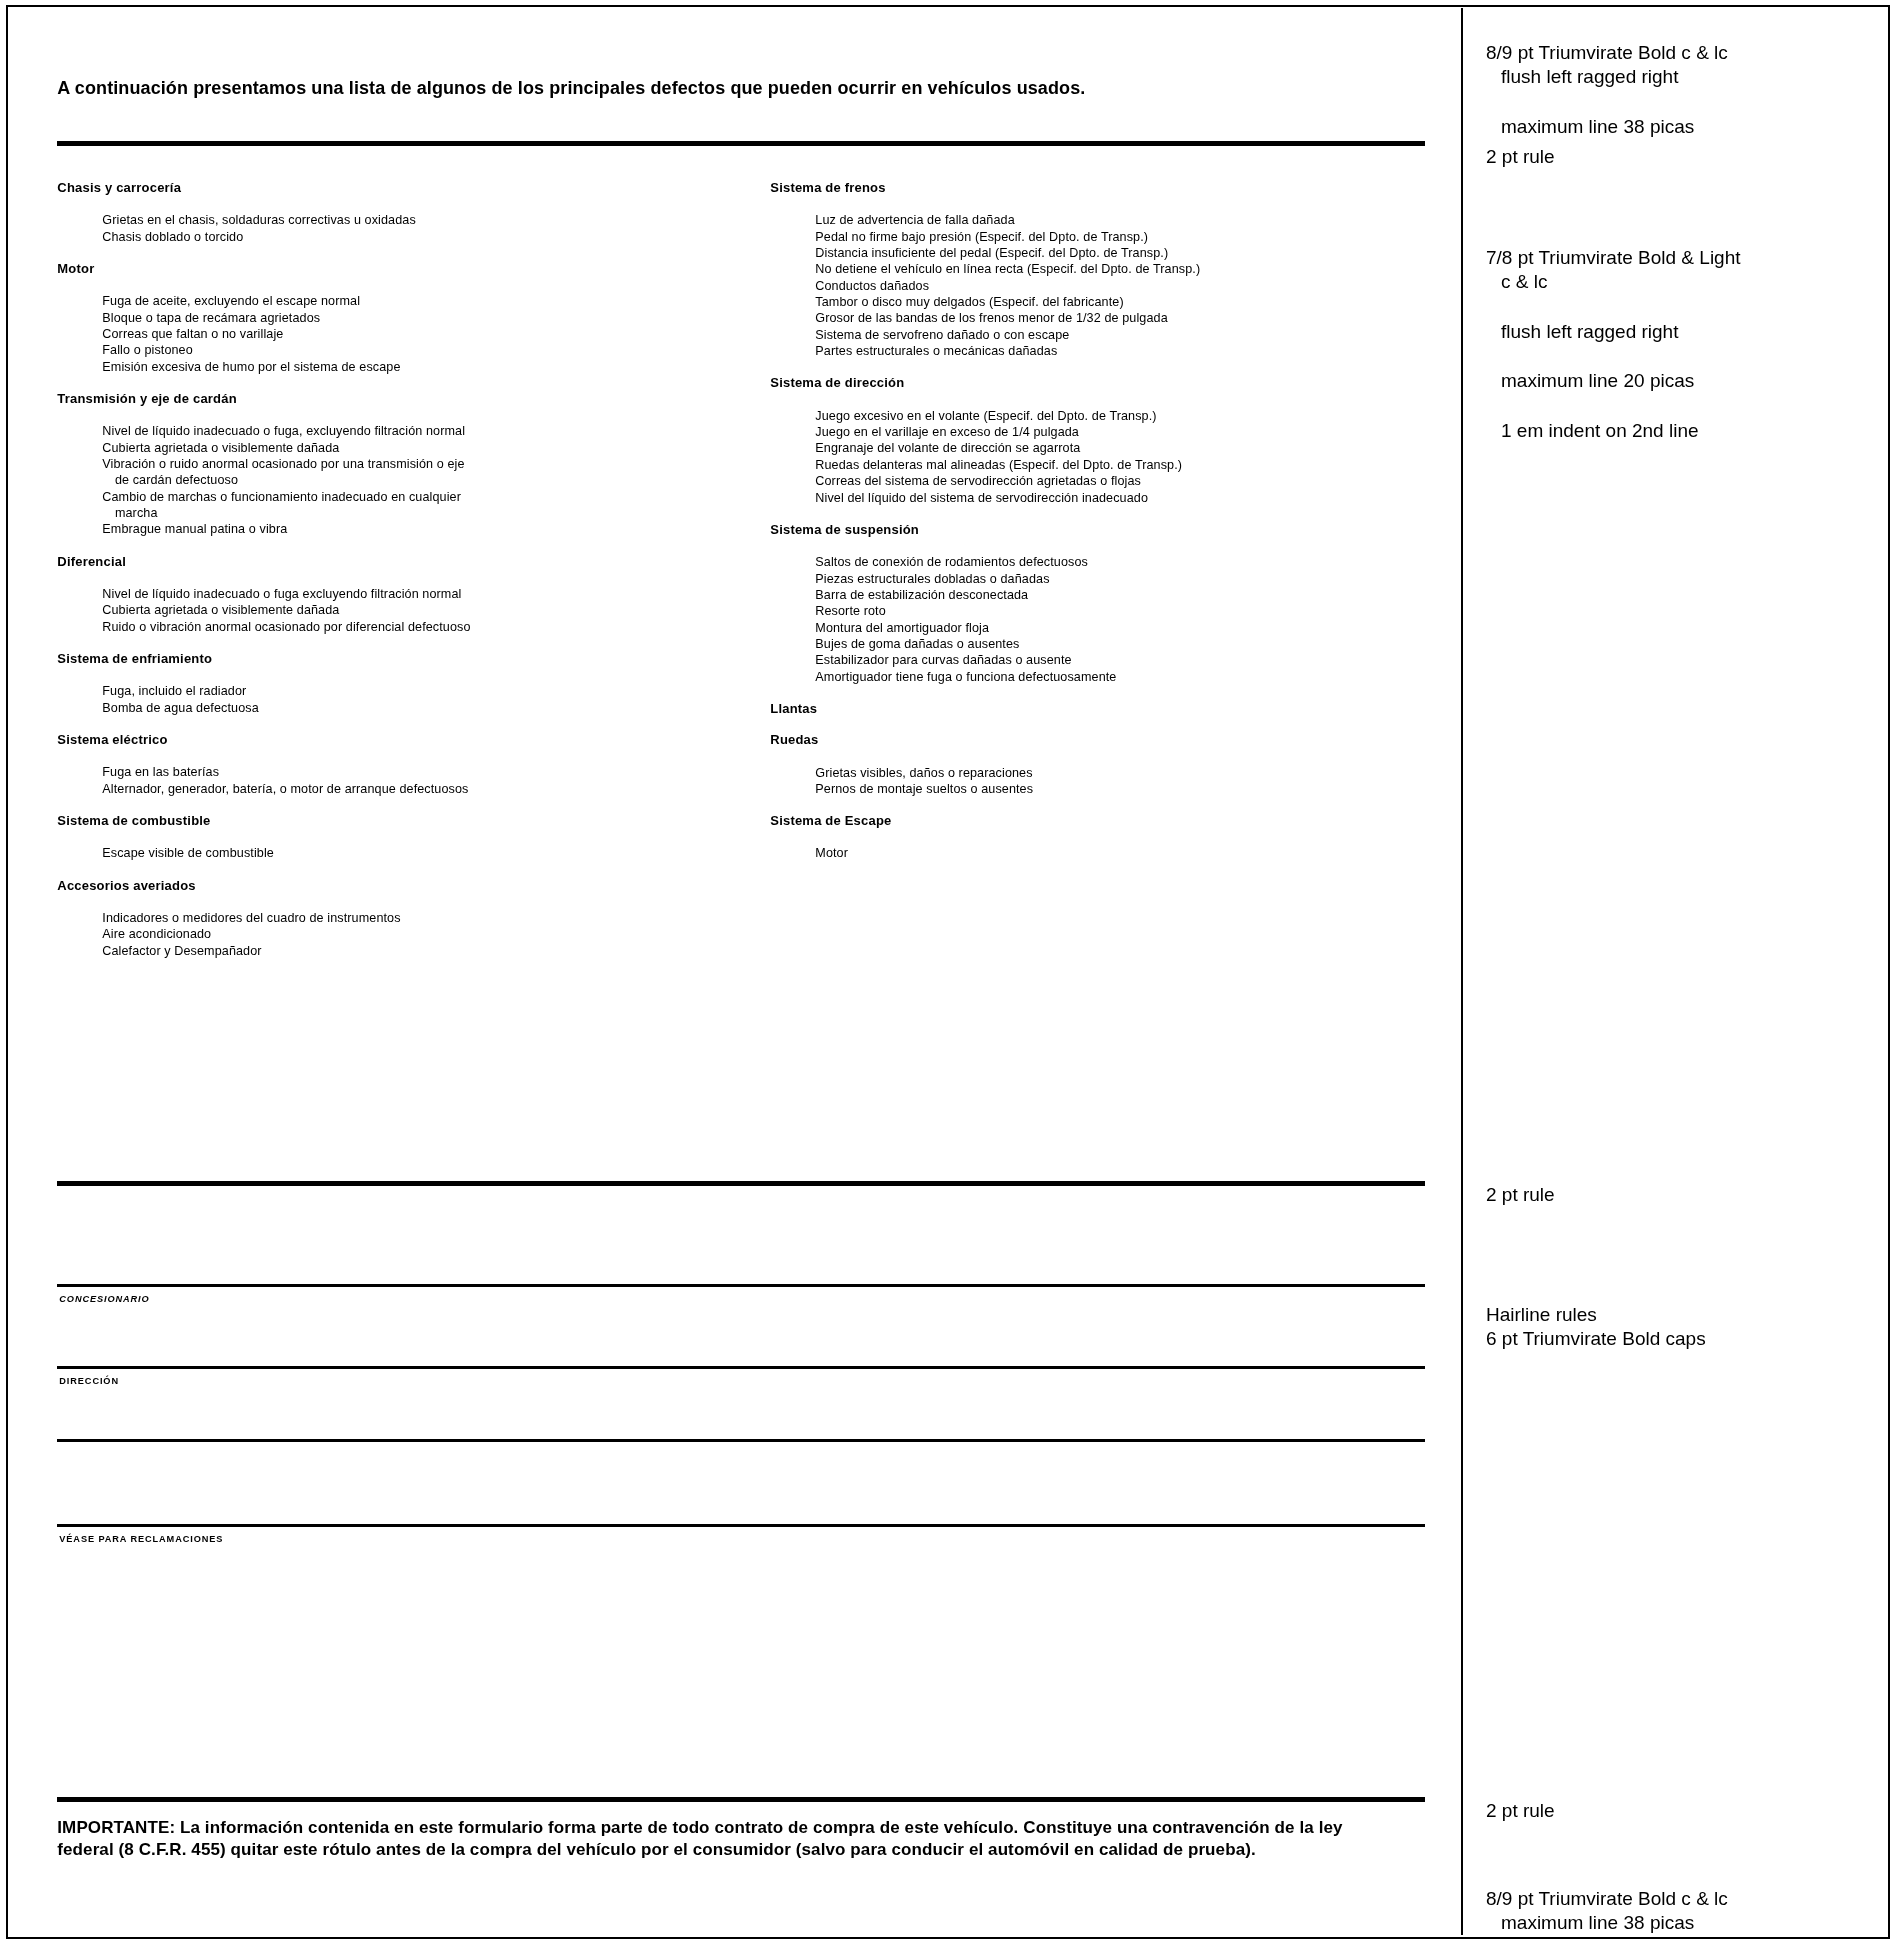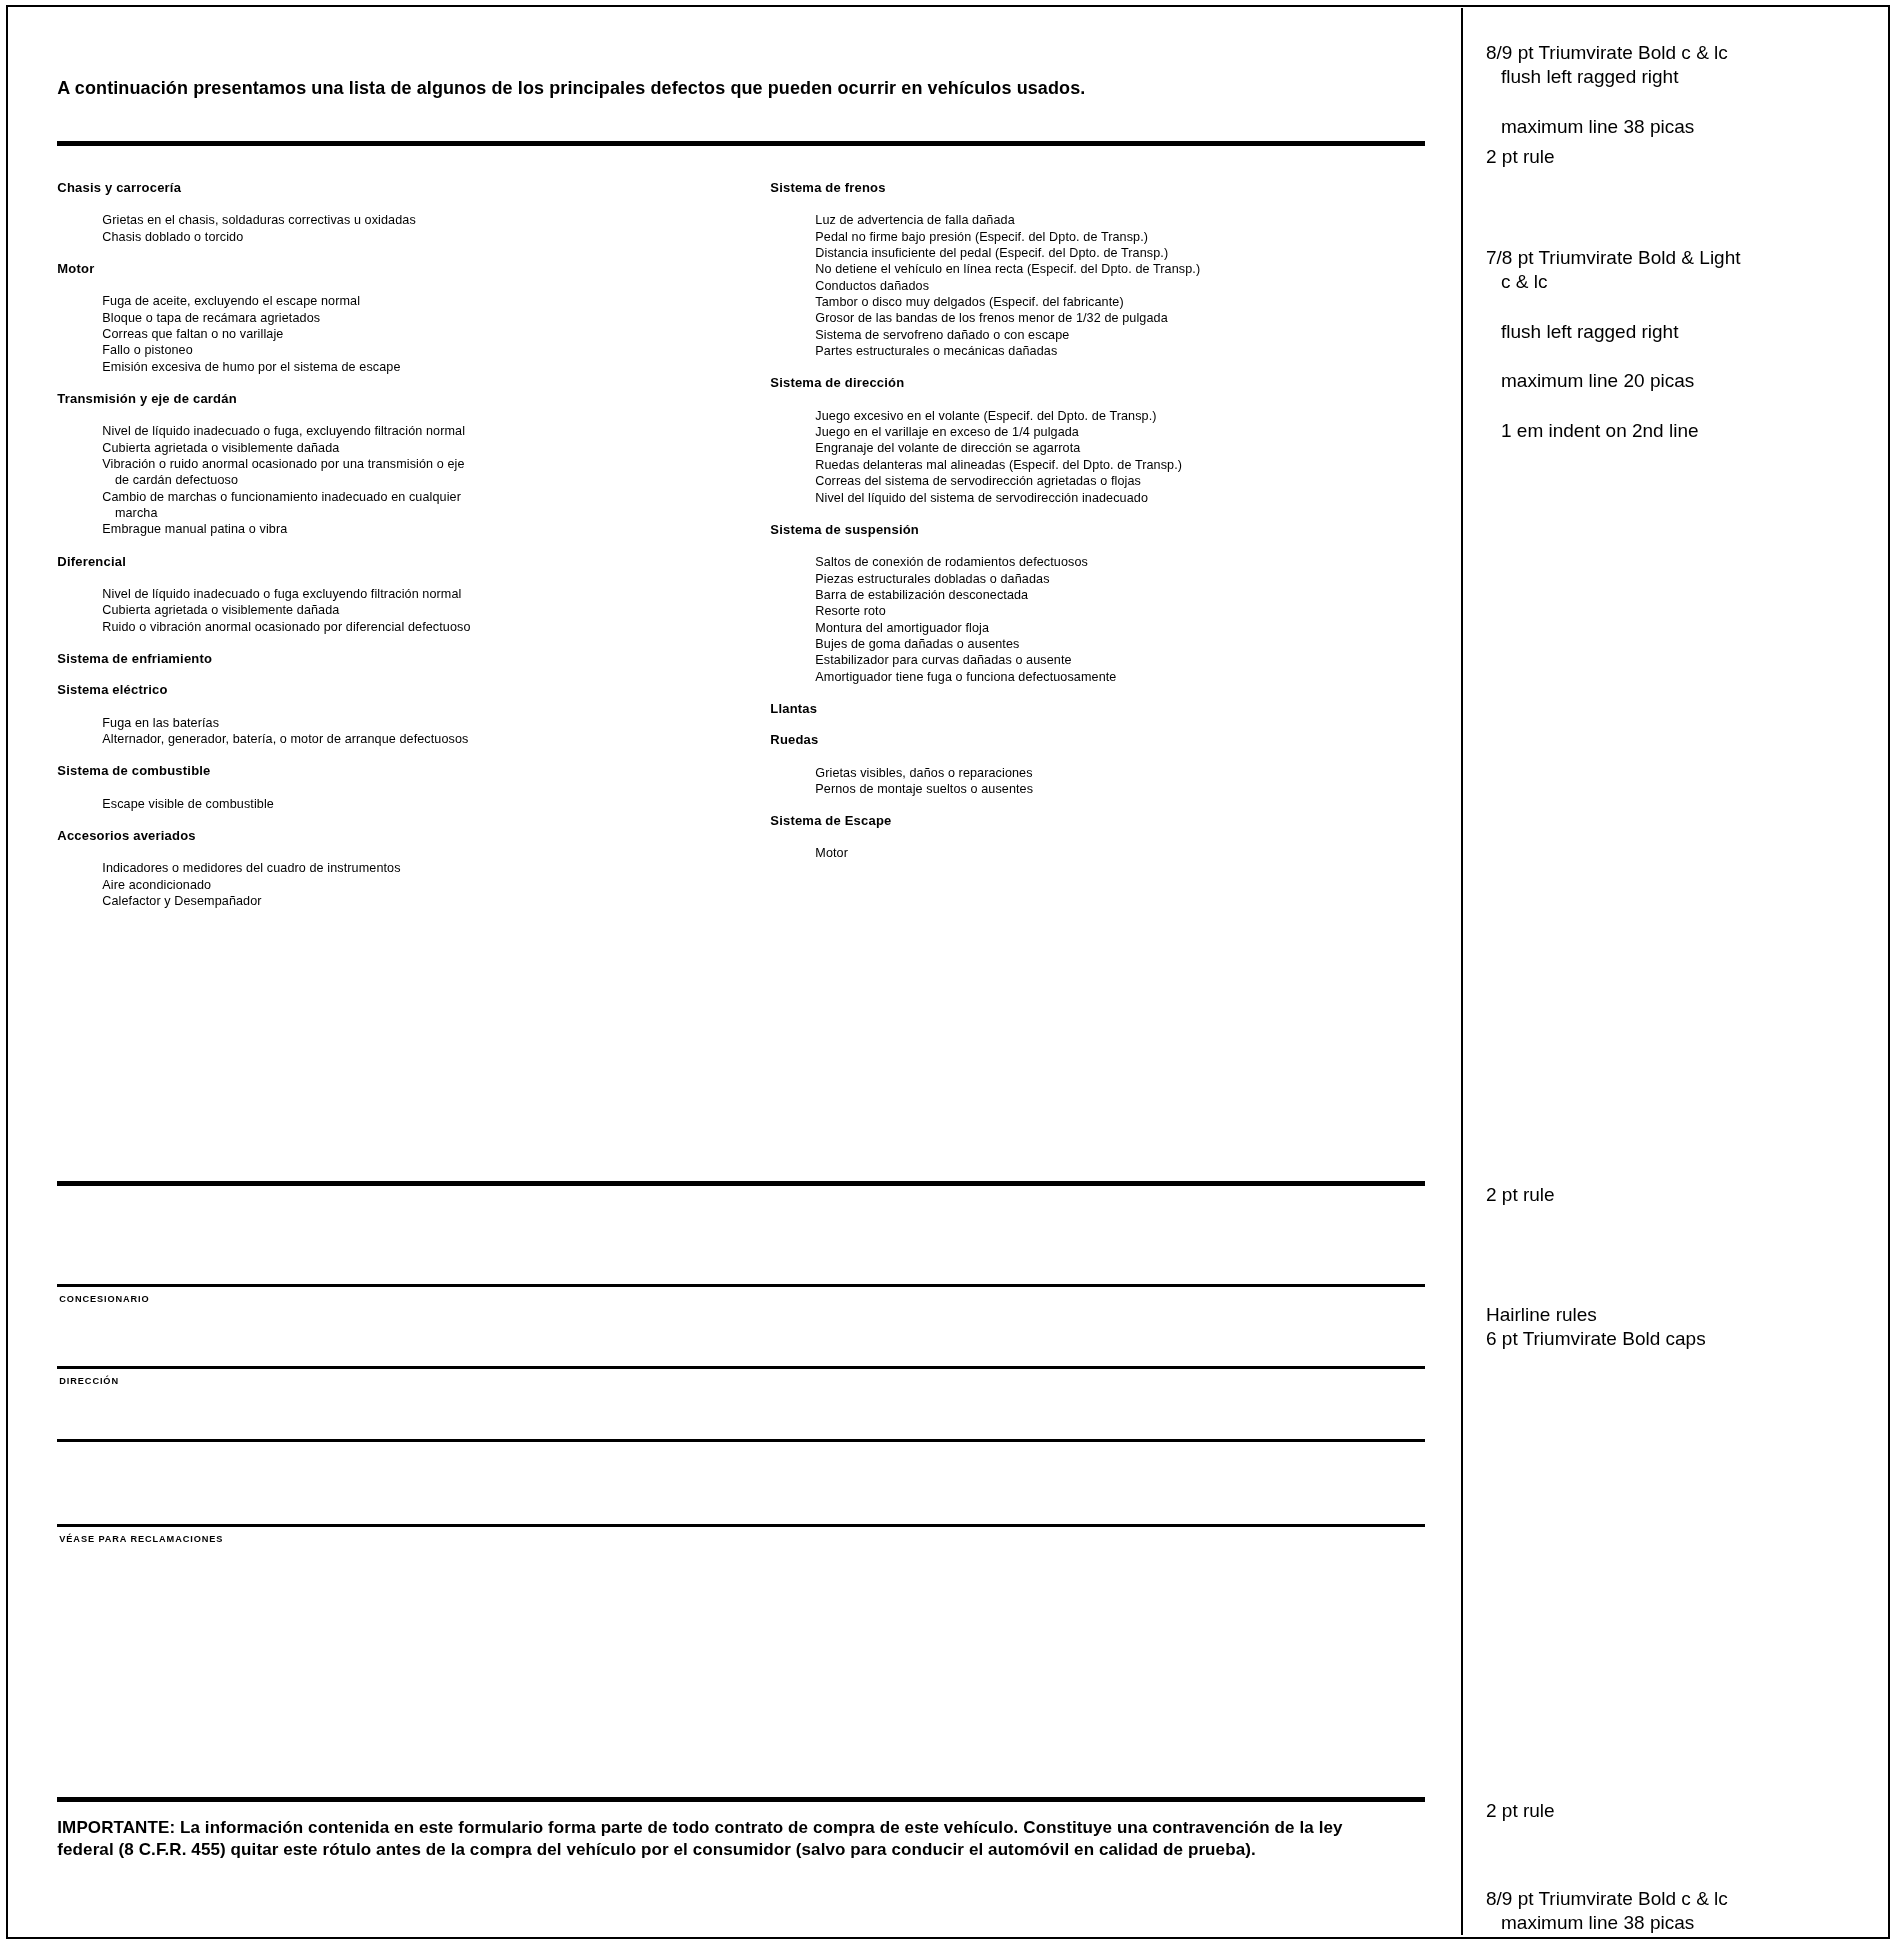--- a/index.html
+++ b/index.html
@@ -152,20 +152,24 @@
         <div class="group">
           <div class="group-title">Diferencial</div>
           <ul>
             <li>Nivel de líquido inadecuado o fuga excluyendo filtración normal</li>
             <li>Cubierta agrietada o visiblemente dañada</li>
             <li>Ruido o vibración anormal ocasionado por diferencial defectuoso</li>
           </ul>
         </div>
         <div class="group">
           <div class="group-title">Sistema de enfriamiento</div>
+          <ul>
+            <li>Fuga, incluido el radiador</li>
+            <li>Bomba de agua defectuosa</li>
+          </ul>
         </div>
         <div class="group">
           <div class="group-title">Sistema eléctrico</div>
           <ul>
             <li>Fuga en las baterías</li>
             <li>Alternador, generador, batería, o motor de arranque defectuosos</li>
           </ul>
         </div>
         <div class="group">
           <div class="group-title">Sistema de combustible</div>
@@ -236,21 +240,21 @@
           <ul>
             <li>Motor</li>
           </ul>
         </div>
       </div>
   </div>
 
   <div class="rule2" style="top:1173px;"></div>
 
   <div class="rule-hair" style="top:1276px;"></div>
-  <div class="field-label" style="top:1286px;">CONCESIONARIO</div>
+  <div class="field-label" style="top:1286px;font-style:italic;">CONCESIONARIO</div>
 
   <div class="rule-hair" style="top:1358px;"></div>
   <div class="field-label" style="top:1368px;">DIRECCIÓN</div>
 
   <div class="rule-hair" style="top:1431px;"></div>
 
   <div class="rule-hair" style="top:1516px;"></div>
   <div class="field-label" style="top:1526px;">VÉASE PARA RECLAMACIONES</div>
 
   <div class="rule2" style="top:1789px;"></div>

